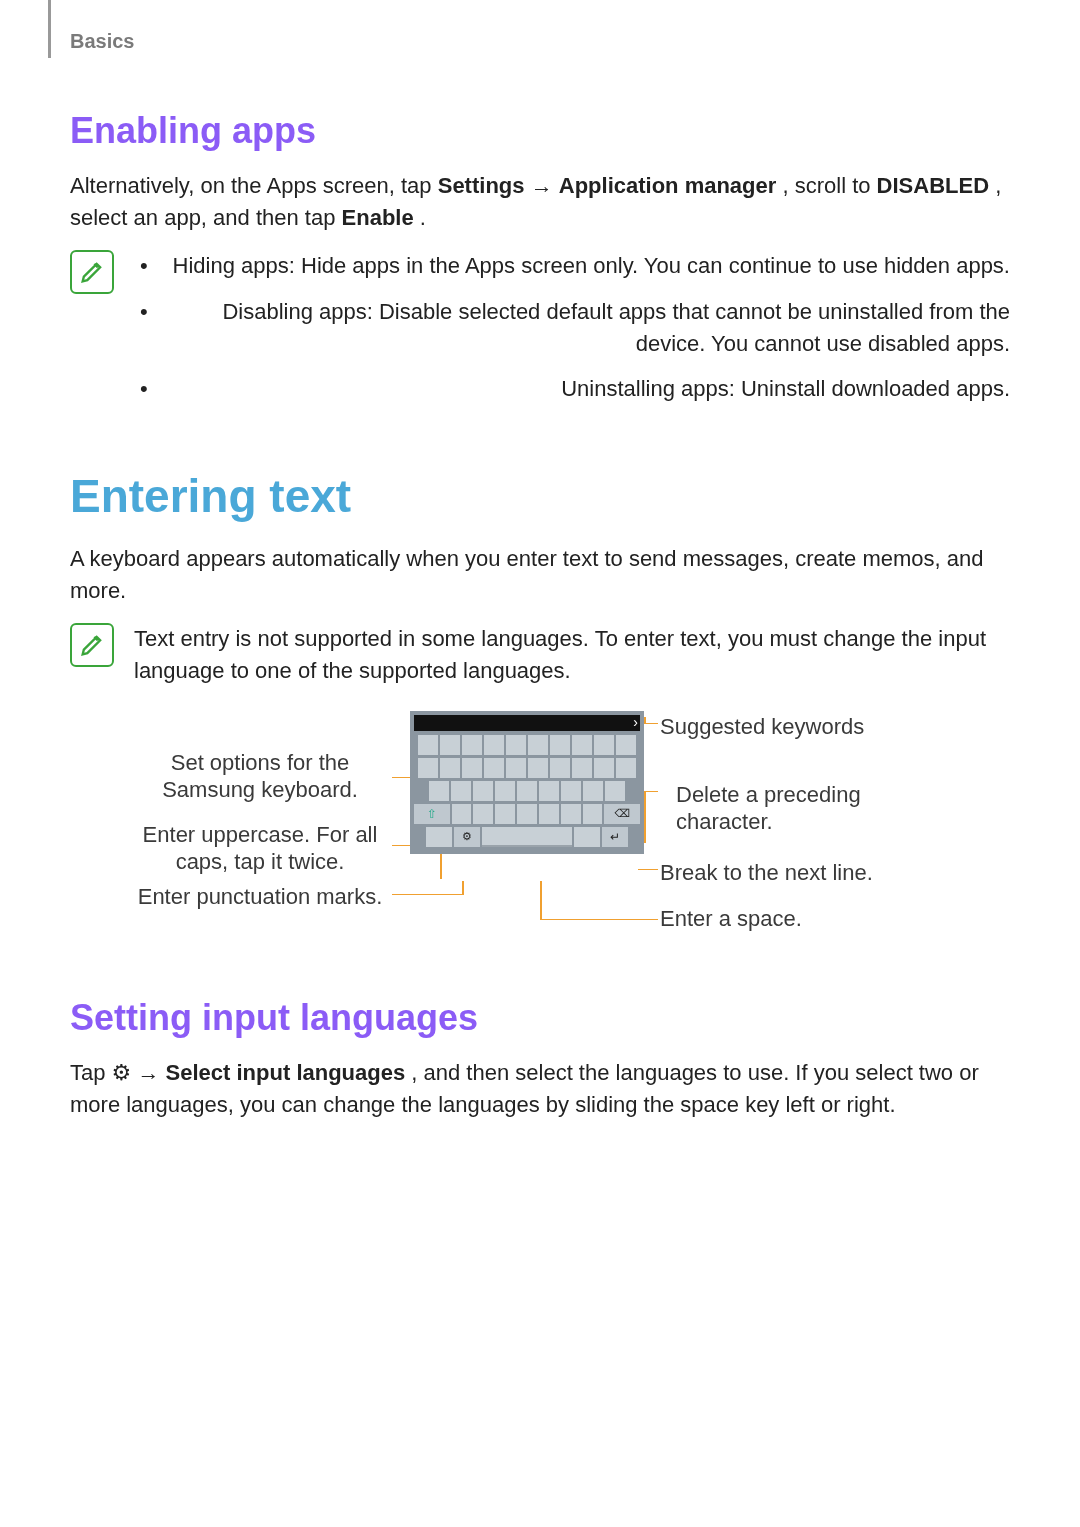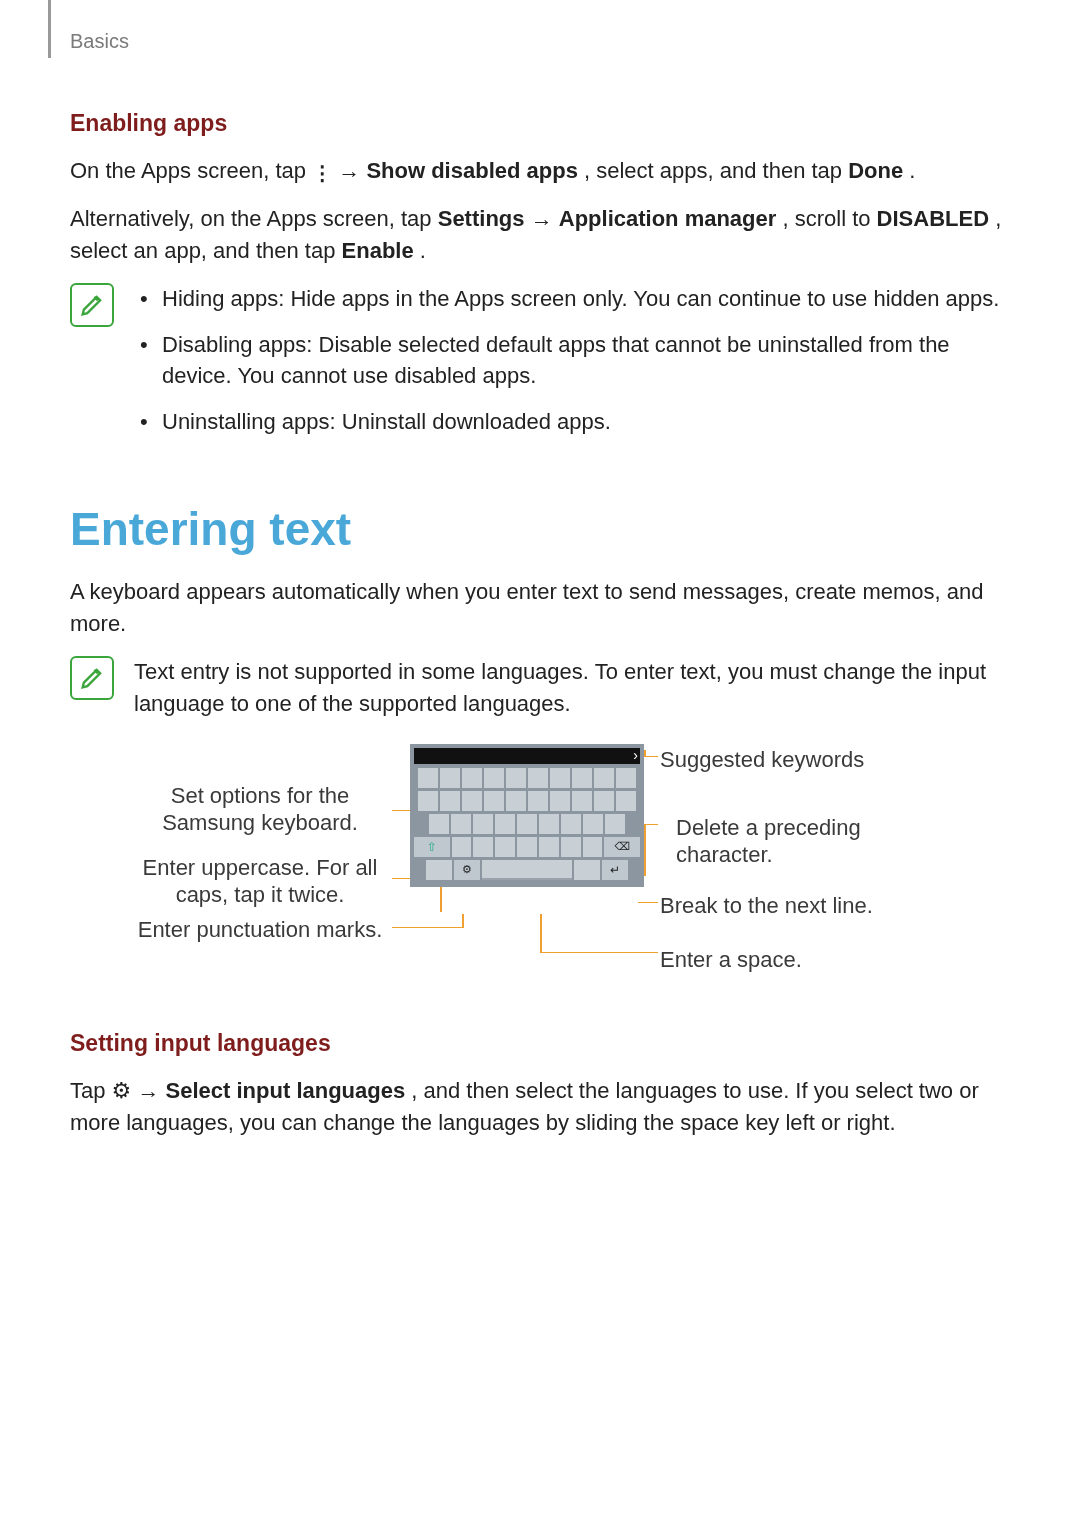--- a/index.html
+++ b/index.html
@@ -1,31 +1,31 @@
 <!DOCTYPE html>
 <html><head>
 <meta charset="utf-8">
 <style>
   * { box-sizing: border-box; margin: 0; padding: 0; }
   html, body { width: 1080px; height: 1527px; background: #fff; font-family: "Segoe UI", "Helvetica Neue", Arial, sans-serif; color: #222; }
   .page { position: relative; width: 1080px; height: 1527px; padding: 30px 70px 40px 70px; }
   .side-rule { position: absolute; left: 48px; top: 0; width: 3px; height: 58px; background: #999; }
-  .header-label { position: absolute; left: 70px; top: 30px; font-size: 20px; color: #7a7a7a; }
+  .header-label { position: absolute; left: 70px; top: 30px; font-size: 20px; color: #7a7a7a; font-weight: bold; }
   .content { margin-top: 80px; }
-  h2.sub { font-size: 23px; font-weight: 700; color: #7f1d1d; margin-bottom: 18px; }
+  h2.sub { font-size: 36px; font-weight: 700; color: #8b5cf6; margin-bottom: 18px; }
   p.body { font-size: 22px; line-height: 1.45; margin-bottom: 14px; }
   .bold { font-weight: 700; }
   .more-dots { display: inline-block; vertical-align: -2px; }
   .more-dots::before { content: "⋮"; font-weight: 700; font-size: 20px; }
   .gear-inline::before { content: "⚙"; font-size: 22px; }
   .note-block { display: flex; gap: 20px; margin: 16px 0 20px 0; }
   .note-icon { flex: 0 0 44px; }
   .note-icon-box { width: 44px; height: 44px; border: 2px solid #3aa53a; border-radius: 6px; display:flex; align-items:center; justify-content:center; color:#3aa53a; font-weight:700; }
   .note-body { flex: 1; font-size: 22px; line-height: 1.45; }
-  ul.bullets { list-style: none; padding-left: 0; }
+  ul.bullets { list-style: none; padding-left: 0; text-align: right; }
   ul.bullets > li { position: relative; padding-left: 28px; margin-bottom: 14px; }
   ul.bullets > li::before { content: "•"; position: absolute; left: 6px; top: 0; }
   h1.section { font-size: 46px; font-weight: 700; color: #4aa8d8; margin: 50px 0 20px 0; }
   .figure-area { position: relative; width: 820px; height: 250px; margin: 24px auto 36px auto; }
   
   .kbd { position: absolute; left: 280px; top: 0; width: 234px; background: #8b96a0; padding: 4px; }
   .kbd .sugbar { background: #111; height: 16px; position: relative; margin-bottom: 4px; }
   .kbd .sugbar .chev { position: absolute; right: 2px; top: -1px; color: #fff; font-size: 14px; }
   .kbd .row { display:flex; gap:2px; margin-bottom:3px; justify-content:center; }
   .kbd .key { background:#c8d0d6; height:20px; }
@@ -52,29 +52,20 @@
 <body>
 
 <div class="page">
   <div class="side-rule"></div>
   <div class="header-label">Basics</div>
 
   <div class="content">
 
     <h2 class="sub">Enabling apps</h2>
 
-    <p class="body">
-      <span>On the Apps screen, tap </span>
-      <span class="more-dots"></span>
-      <span> → </span>
-      <span class="bold">Show disabled apps</span>
-      <span>, select apps, and then tap </span>
-      <span class="bold">Done</span>
-      <span>.</span>
-    </p>
 
     <p class="body">
       <span>Alternatively, on the Apps screen, tap </span>
       <span class="bold">Settings</span>
       <span> → </span>
       <span class="bold">Application manager</span>
       <span>, scroll to </span>
       <span class="bold">DISABLED</span>
       <span>, select an app, and then tap </span>
       <span class="bold">Enable</span>
@@ -133,21 +124,21 @@
       <div class="tick" style="left:514px; top:6px; height:6px;"></div>
 
       <div class="label" style="left:546px; top:70px;">Delete a preceding character.</div>
       <div class="lead" style="left:514px; top:80px; width:14px;"></div>
       <div class="lead v" style="left:514px; top:80px; height:52px;"></div>
       <div class="lead" style="left:502px; top:132px; width:12px;"></div>
 
       <div class="label" style="left:530px; top:148px;">Break to the next line.</div>
       <div class="lead" style="left:508px; top:158px; width:20px;"></div>
 
-      <div class="label" style="left:530px; top:202px;text-align:right;">Enter a space.</div>
+      <div class="label" style="left:530px; top:194px;text-align:right;">Enter a space.</div>
       <div class="lead" style="left:410px; top:208px; width:118px;"></div>
       <div class="lead v" style="left:410px; top:170px; height:38px;"></div>
 
       <div class="kbd">
         <div class="sugbar">
             <span class="chev">›</span>
           </div>
         <div class="row r1">
           <div class="key"></div>
             <div class="key"></div>

